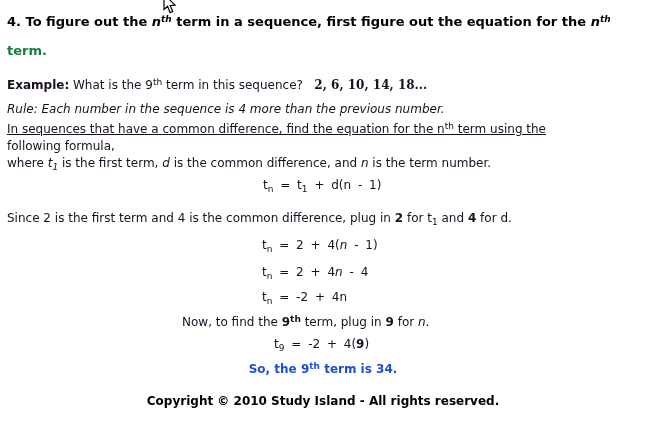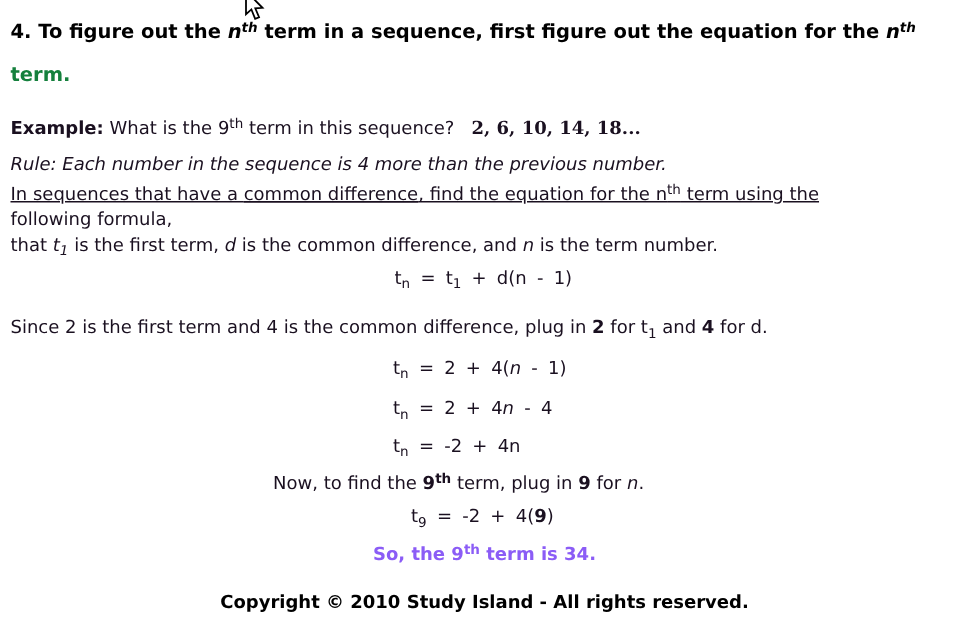--- a/index.html
+++ b/index.html
@@ -22,37 +22,37 @@
   .l-rule{margin:7px 0 0 7px;font-style:italic;}
   .l-p1{margin:3px 0 0 7px;text-decoration:underline;}
   .l-p{margin:0 0 0 7px;}
   .l-formula{margin:5px 0 16px 263px;word-spacing:3px;}
   .l-since{margin:7px 0 0 7px;}
   .l-eq{margin:10px 0 0 262px;word-spacing:3px;}
   .l-eq3{margin:8px 0 0 262px;word-spacing:3px;}
   .l-now{margin:8px 0 0 182px;}
   .l-t9a{margin:5px 0 0 274px;word-spacing:3px;}
   .l-t9b{margin:8px 0 0 279px;word-spacing:3px;}
-  .l-so{margin:8px 0 0 0;text-align:center;font-weight:bold;color:#8b5cf6;}
+  .l-so{margin:8px 0 0 0;text-align:center;font-weight:bold;color:#1d4ed8;}
 
   .footer{margin:15px 0 0 0;text-align:center;font-weight:bold;font-size:12px;color:#000;}
 
   .cursor{position:absolute;left:158px;top:-7px;pointer-events:none;}
 </style>
 </head>
 <body>
 
 <div>
     <div class="ln l-h1"><span class="b">4. To figure out the </span><span class="b i">n</span><span class="b i sup">th</span><span class="b"> term in a sequence, first figure out the equation for the </span><span class="b i">n</span><span class="b i sup">th</span></div>
     <div class="ln l-h2"><span class="b">term.</span></div>
     <div class="ln l-example"><span class="b">Example:</span><span> What is the 9</span><span class="sup">th</span><span> term in this sequence?   </span><span class="b serif">2, 6, 10, 14, 18...</span></div>
     <div class="ln l-rule"><span>Rule: Each number in the sequence is 4 more than the previous number.</span></div>
     <div class="ln l-p1"><span>In sequences that have a </span><span class="u">common difference</span><span>, find the equation for the n</span><span class="sup">th</span><span> term using the</span></div>
     <div class="ln l-p"><span>following formula,</span></div>
-    <div class="ln l-p"><span>that </span><span class="i">t</span><span class="i sub">1</span><span> is the first term, </span><span class="i">d</span><span> is the common difference, and </span><span class="i">n</span><span> is the term number.</span></div>
+    <div class="ln l-p"><span>where </span><span class="i">t</span><span class="i sub">1</span><span> is the first term, </span><span class="i">d</span><span> is the common difference, and </span><span class="i">n</span><span> is the term number.</span></div>
     <div class="ln l-formula"><span>t</span><span class="sub">n</span><span> = t</span><span class="sub">1</span><span> + d(n - 1)</span></div>
     <div class="ln l-since"><span>Since 2 is the first term and 4 is the common difference, plug in </span><span class="b">2</span><span> for t</span><span class="sub">1</span><span> and </span><span class="b">4</span><span> for d.</span></div>
     <div class="ln l-eq"><span>t</span><span class="sub">n</span><span> = 2 + 4(</span><span class="i">n</span><span> - 1)</span></div>
     <div class="ln l-eq"><span>t</span><span class="sub">n</span><span> = 2 + 4</span><span class="i">n</span><span> - 4</span></div>
     <div class="ln l-eq3"><span>t</span><span class="sub">n</span><span> = -2 + 4n</span></div>
     <div class="ln l-now"><span>Now, to find the </span><span class="b">9</span><span class="b sup">th</span><span> term, plug in </span><span class="b">9</span><span> for </span><span class="i">n</span><span>.</span></div>
     <div class="ln l-t9a"><span>t</span><span class="sub">9</span><span> = -2 + 4(</span><span class="b">9</span><span>)</span></div>
     <div class="ln l-so"><span class="b">So, the 9</span><span class="b sup">th</span><span class="b"> term is 34.</span></div>
   </div>
 

